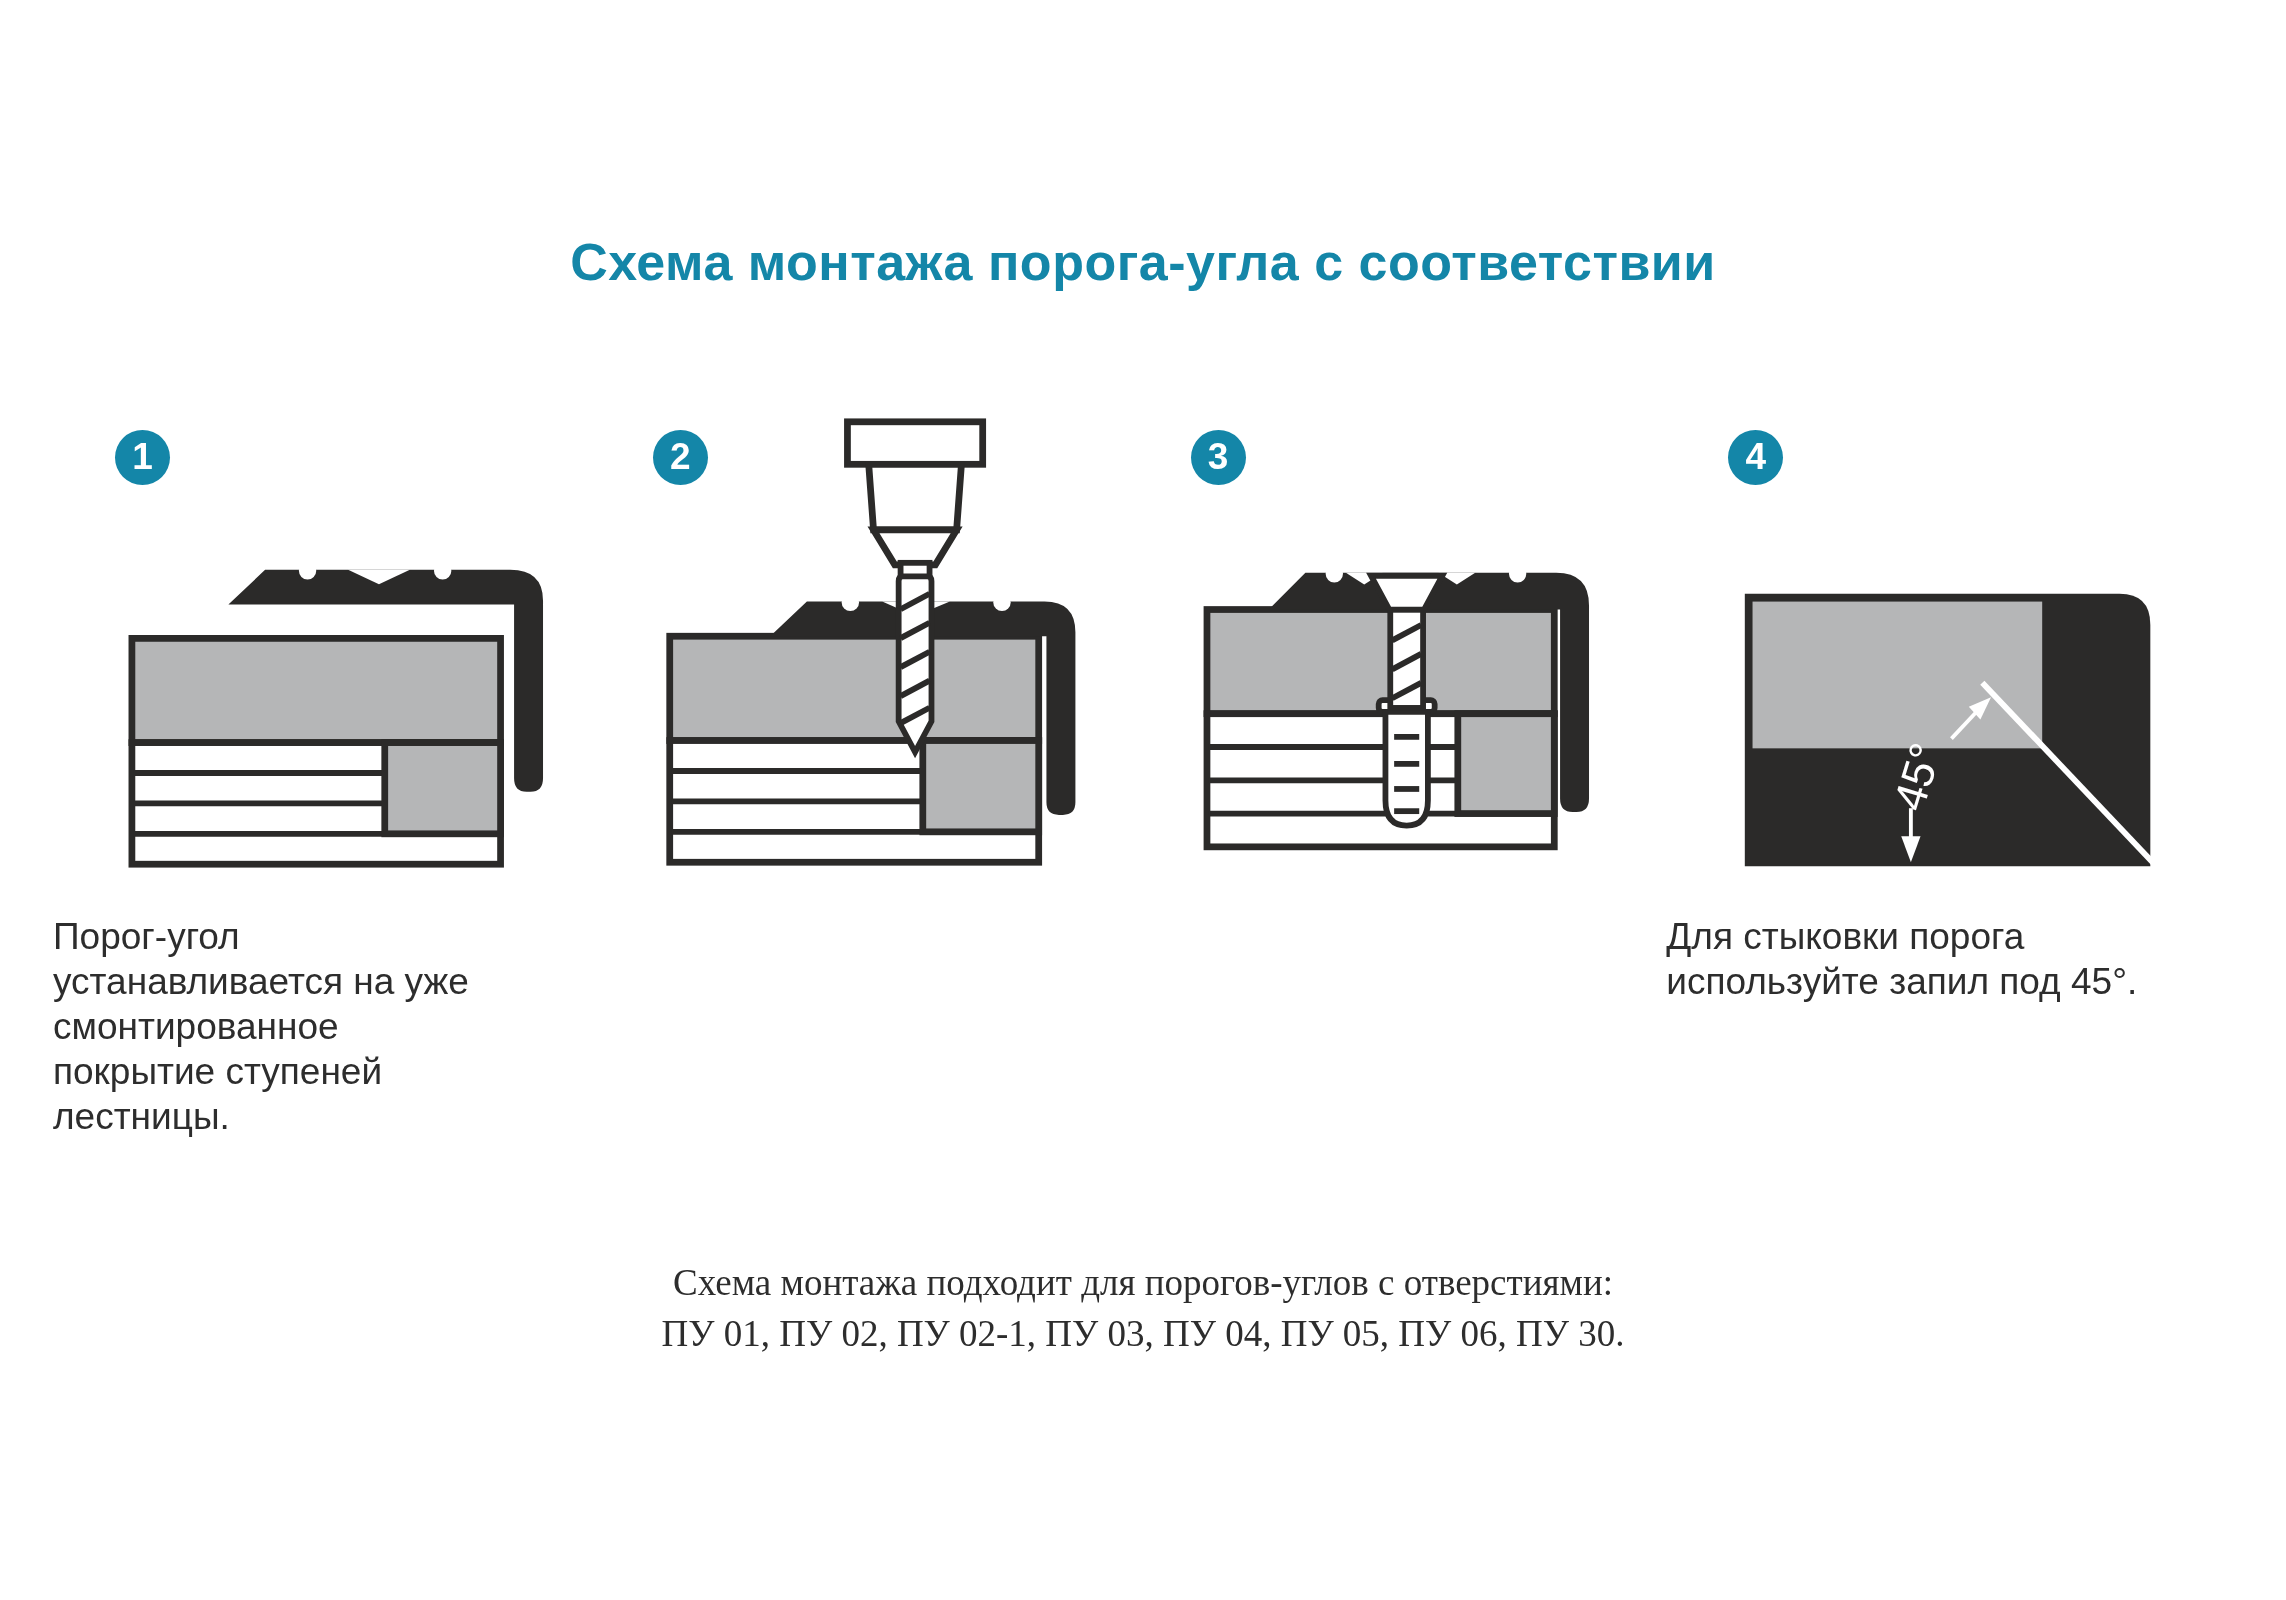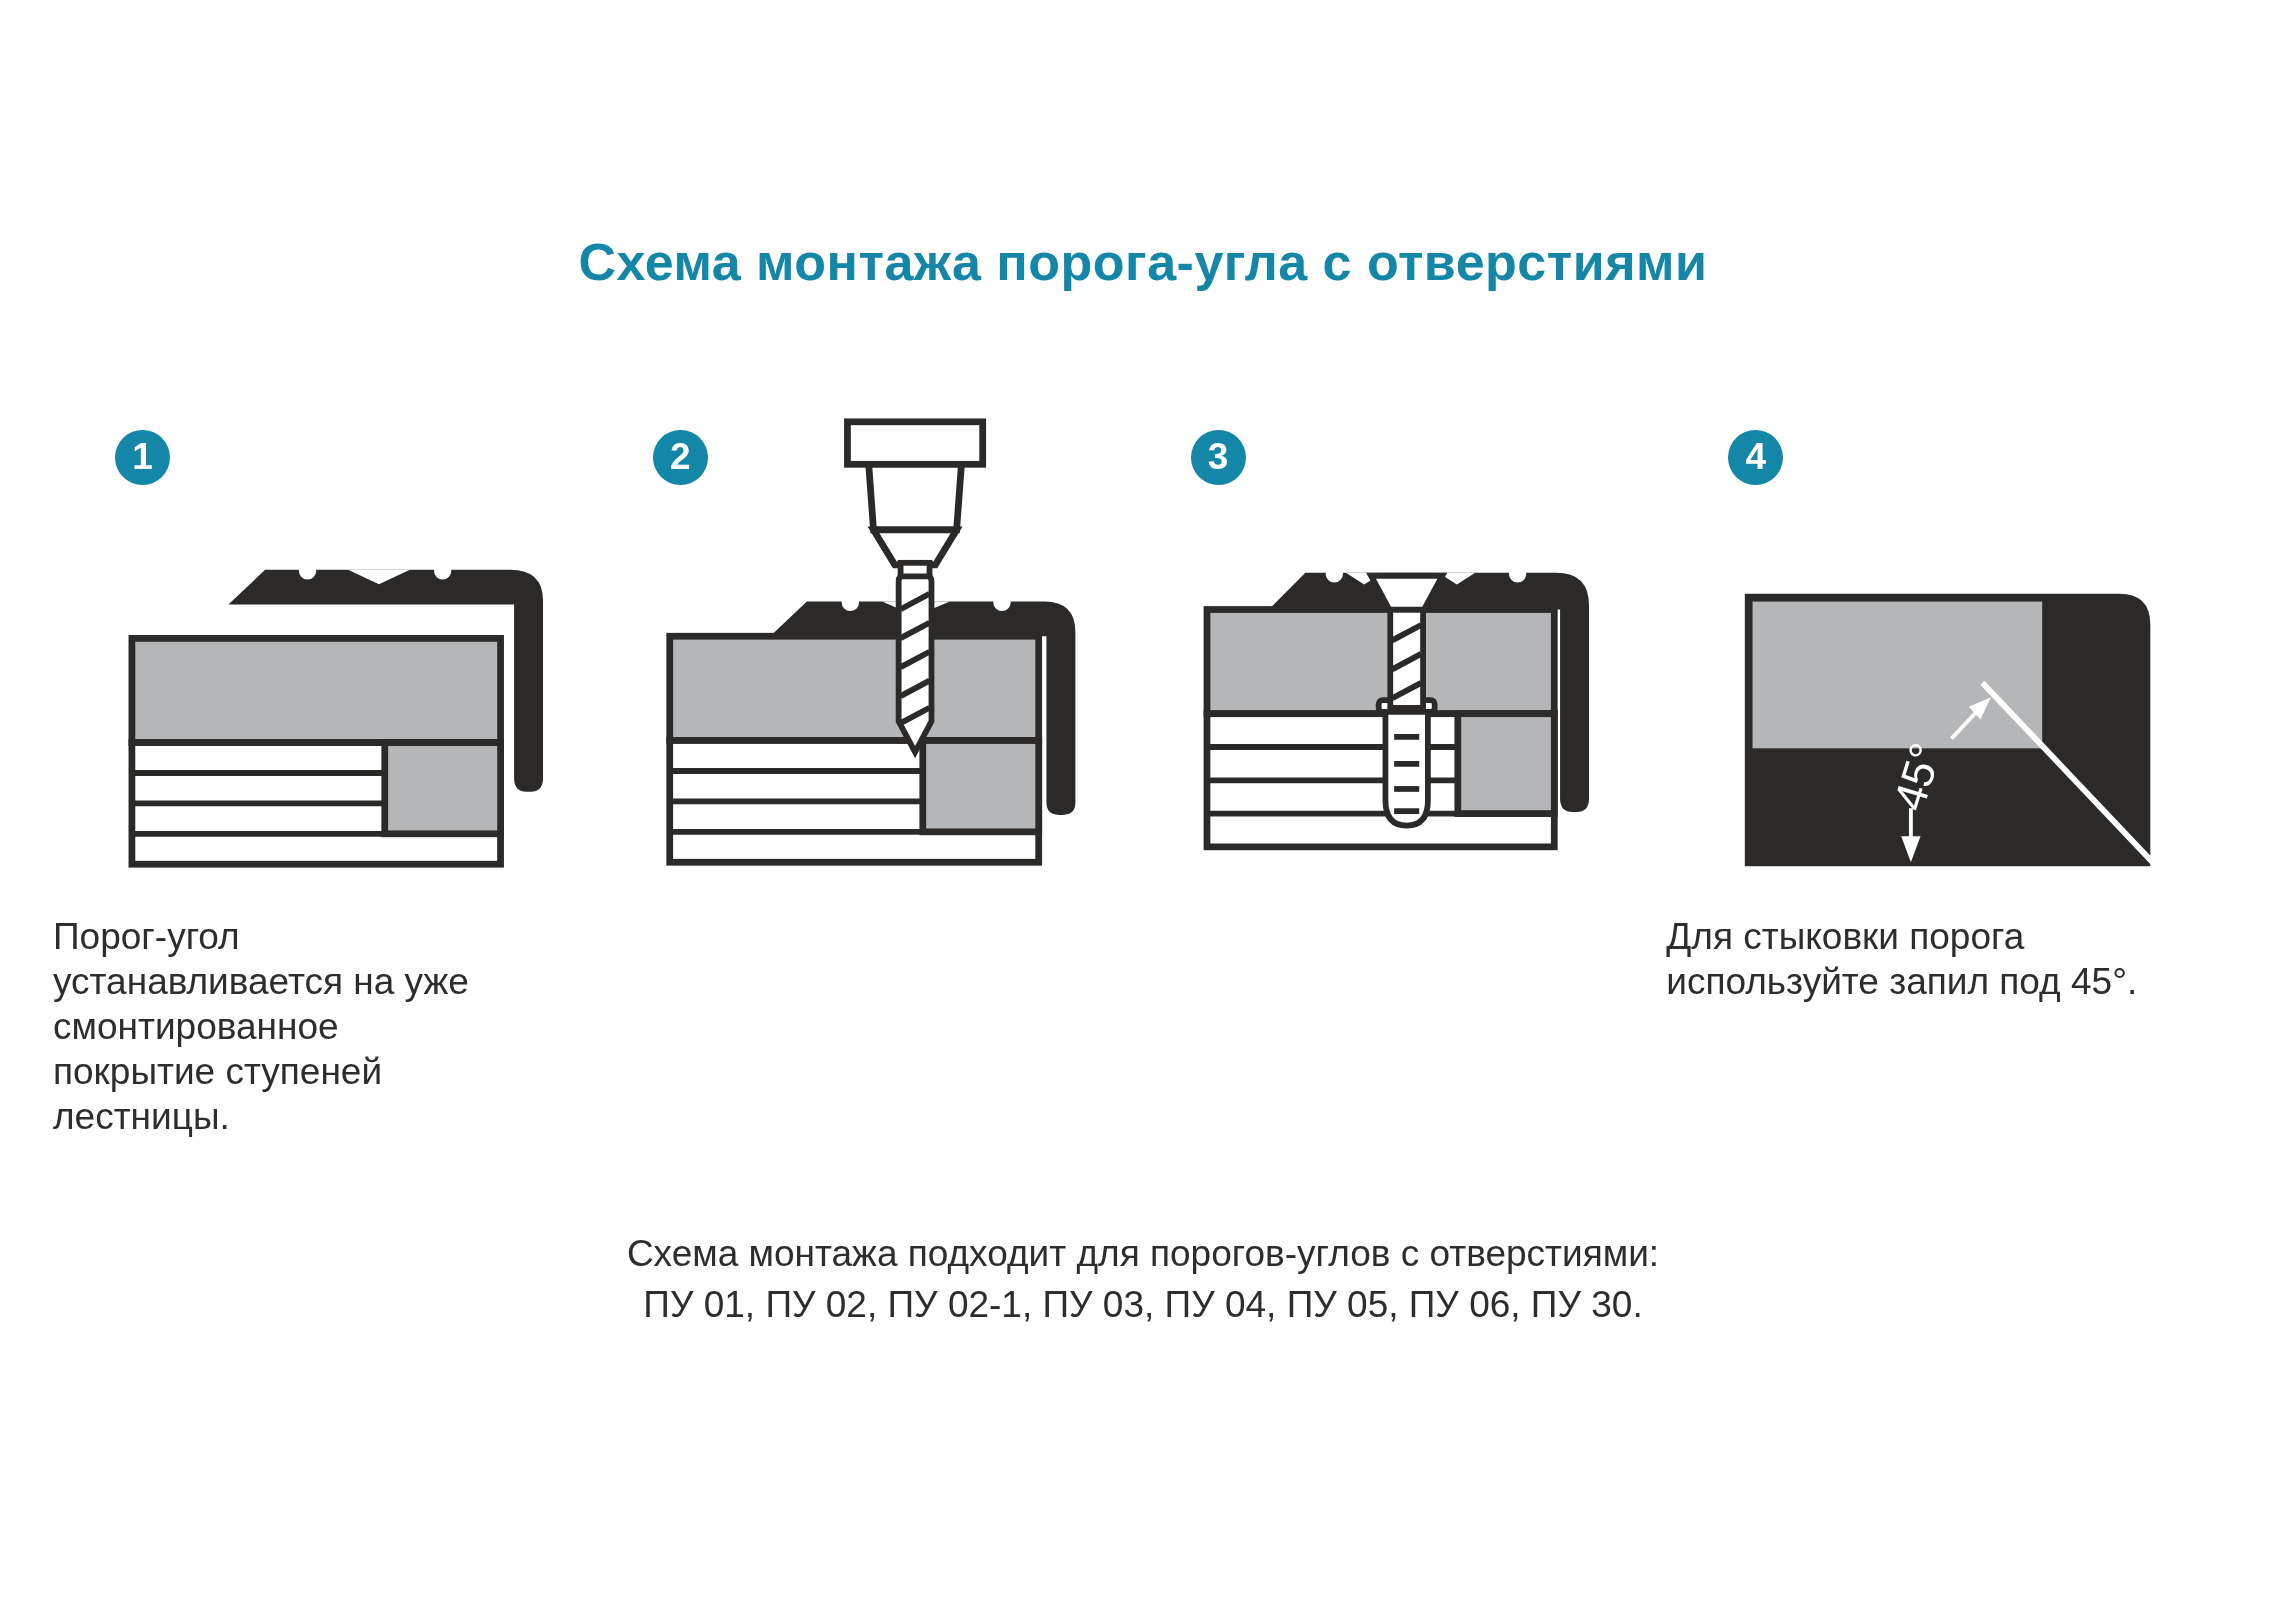--- a/index.html
+++ b/index.html
@@ -10,29 +10,29 @@
   .steps{display:grid;grid-template-columns:repeat(4,1fr);column-gap:29px;
          padding:0 82px;margin-top:124px;}
   .step{position:relative;}
   .badge{position:absolute;top:13.5px;left:33px;width:55px;height:55px;border-radius:50%;
          background:#1486a8;color:#fff;font-size:37px;font-weight:bold;
          display:flex;align-items:center;justify-content:center;}
   .figure{height:454px;display:flex;align-items:flex-end;justify-content:center;}
   .figure svg{display:block;}
   .caption{margin:44px -29px 0;text-align:left;font-size:37px;line-height:45px;
            white-space:pre-line;color:#2d2d2d;}
-  .footer{position:absolute;left:0;right:0;top:1228px;text-align:center;
-          font-size:37px;line-height:51px;white-space:pre-line;color:#2d2d2d;}
+  .footer{position:absolute;left:0;right:0;top:1257px;text-align:center;
+          font-size:37px;line-height:51px;white-space:pre-line;color:#2d2d2d;font-family:Liberation Serif, serif;}
   .ln{stroke:#2b2a29;stroke-width:6;}
   .outline{stroke:#2b2a29;stroke-width:7;}
 </style>
 </head>
 <body>
 
-<h1 class="title">Схема монтажа порога-угла с отверстиями</h1>
+<h1 class="title">Схема монтажа порога-угла с соответствии</h1>
 
 <div class="steps">
 
   <div class="step">
     <div class="badge">1</div>
     <div class="figure">
       <svg width="425" height="304" viewBox="0 0 440 315">
         <rect x="8" y="75" width="382" height="108" fill="#b5b6b7" class="outline"></rect>
         <rect x="8" y="183" width="382" height="126" fill="#ffffff" class="outline"></rect>
         <line x1="10" y1="214.5" x2="270" y2="214.5" class="ln"></line>

